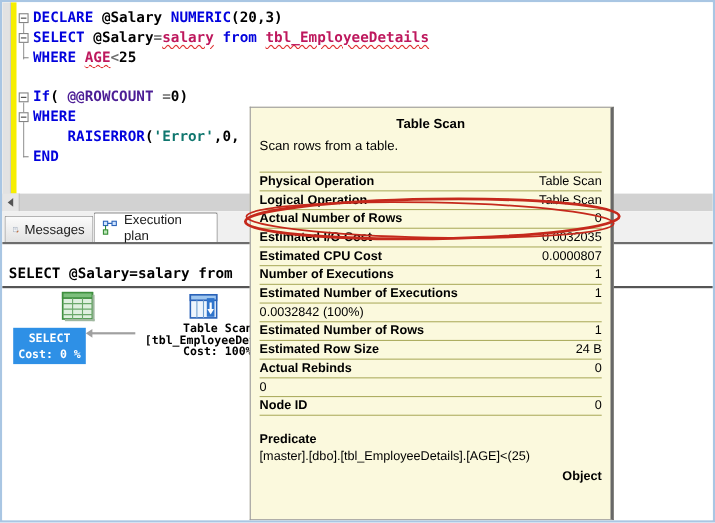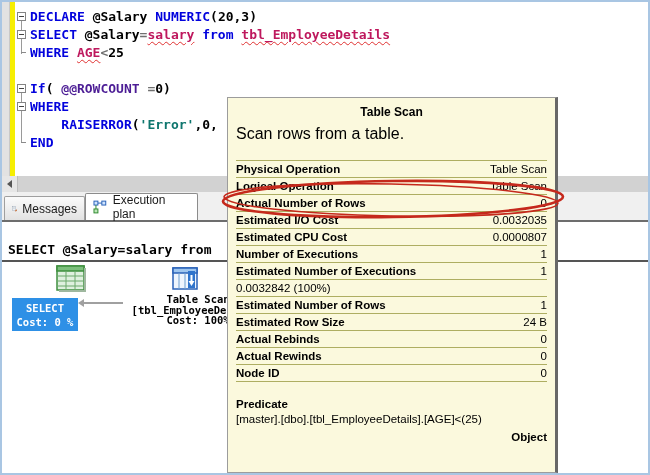--- a/index.html
+++ b/index.html
@@ -68,21 +68,21 @@
   .plan-arrow .shaft { position:absolute; left:5px; top:3px; width:40px; height:2px; background:#a0a0a0; }
   .ts-labels { position:absolute; left:126px; top:72px; width:140px; text-align:center;
                font-family:"DejaVu Sans Mono", monospace; font-size:10.5px; font-weight:600;
                line-height:10.5px; color:#000; }
 
   
   .tooltip { position:absolute; left:225px; top:95px; width:331px; bottom:0; background:#fbf9dd;
              border:1px solid #9c9c9c; border-right:3px solid #686868; padding:4px 8px;
              overflow:hidden; z-index:40; font-size:11.5px; color:#000; }
   .tt-title { text-align:center; font-weight:bold; font-size:12px; margin-top:3px; }
-  .tt-desc  { font-size:16px; margin-top:6px; }
+  .tt-desc  { font-size:12px; margin-top:6px; }
   .tt-rows  { margin-top:17px; border-top:1px solid #aeae62; }
   .tt-row   { display:flex; justify-content:space-between; height:17px; line-height:16px;
               border-bottom:1px solid #aeae62; }
   .tt-row .lab { font-weight:bold; }
   .tt-row .val { text-align:right; }
   .tt-predicate-header { font-weight:bold; margin-top:16px; }
   .tt-predicate-value  { margin-top:3px; }
   .tt-clipped { font-weight:bold; margin-top:6px;text-align:right; }
 
   
@@ -260,21 +260,20 @@
         </div>
         <div class="tt-row">
           <span class="lab">Estimated Row Size</span>
           <span class="val">24 B</span>
         </div>
         <div class="tt-row">
           <span class="lab">Actual Rebinds</span>
           <span class="val">0</span>
         </div>
         <div class="tt-row">
-          <span class="lab">Actual Rewinds</span>
           <span class="val">0</span>
         </div>
         <div class="tt-row">
           <span class="lab">Node ID</span>
           <span class="val">0</span>
         </div>
       </div>
     <div class="tt-predicate-header">Predicate</div>
     <div class="tt-predicate-value">[master].[dbo].[tbl_EmployeeDetails].[AGE]&lt;(25)</div>
     <div class="tt-clipped">Object</div>

